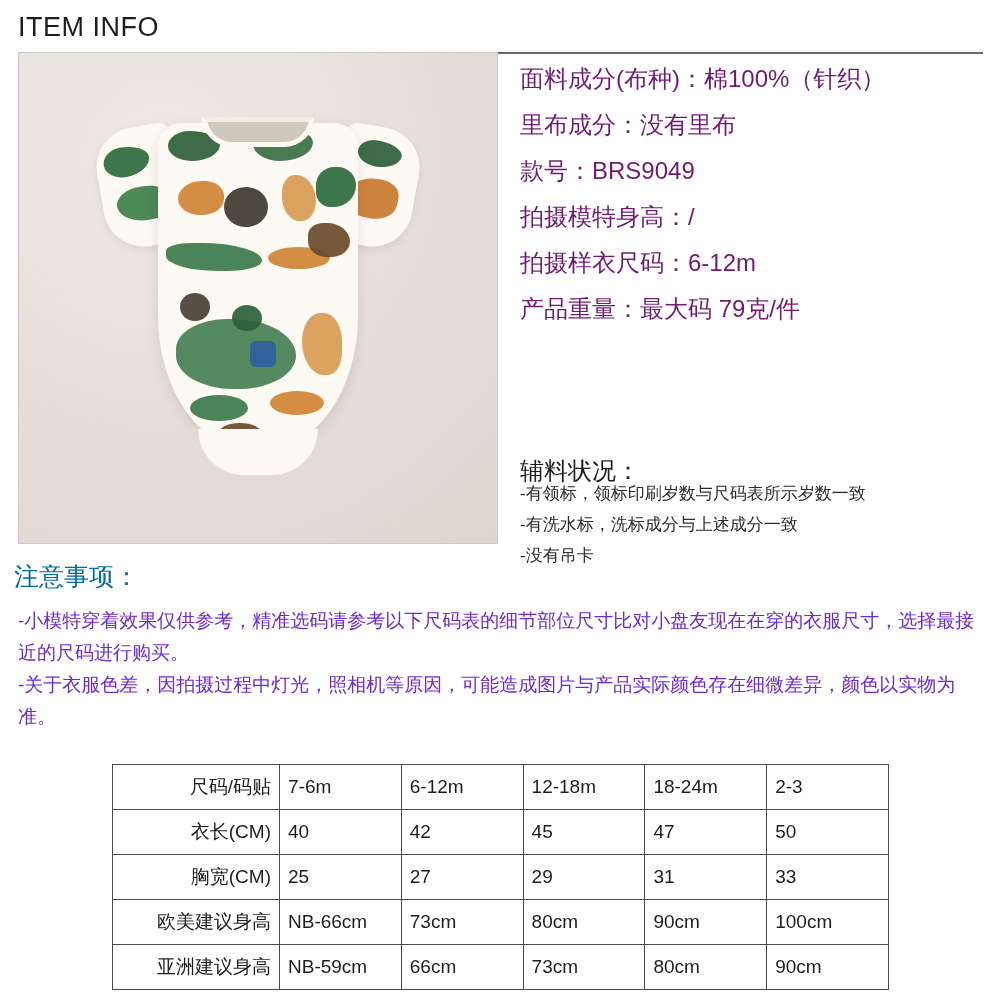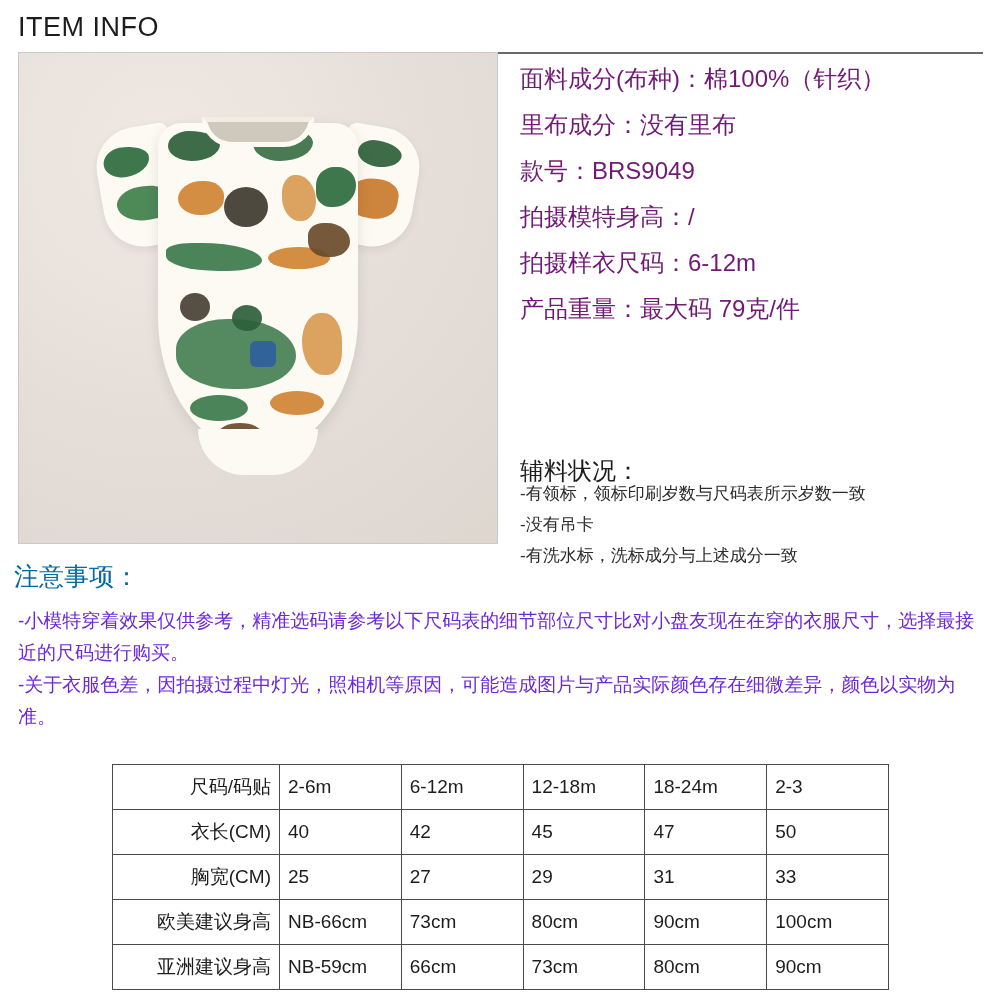--- a/index.html
+++ b/index.html
@@ -281,36 +281,36 @@
     <div class="spec-line">里布成分：没有里布</div>
     <div class="spec-line">款号：BRS9049</div>
     <div class="spec-line">拍摄模特身高：/</div>
     <div class="spec-line">拍摄样衣尺码：6-12m</div>
     <div class="spec-line">产品重量：最大码 79克/件</div>
   </div>
 
   <div class="aux-title">辅料状况：</div>
   <div class="aux-list">
     <div class="aux-item">-有领标，领标印刷岁数与尺码表所示岁数一致</div>
+    <div class="aux-item">-有洗水标，洗标成分与上述成分一致</div>
     <div class="aux-item">-没有吊卡</div>
-    <div class="aux-item">-有洗水标，洗标成分与上述成分一致</div>
   </div>
 
   <div class="notes-title">注意事项：</div>
   <div class="notes-body">
     <div class="note-p">-小模特穿着效果仅供参考，精准选码请参考以下尺码表的细节部位尺寸比对小盘友现在在穿的衣服尺寸，选择最接近的尺码进行购买。</div>
     <div class="note-p">-关于衣服色差，因拍摄过程中灯光，照相机等原因，可能造成图片与产品实际颜色存在细微差异，颜色以实物为准。</div>
   </div>
 
   <div class="size-table-wrap">
     <table class="size-table">
       <tbody>
         <tr>
           <td class="rowhead">尺码/码贴</td>
-          <td class="cell">2-6m</td>
+          <td class="cell">7-6m</td>
           <td class="cell">6-12m</td>
           <td class="cell">12-18m</td>
           <td class="cell">18-24m</td>
           <td class="cell">2-3</td>
         </tr>
         <tr>
           <td class="rowhead">衣长(CM)</td>
           <td class="cell">40</td>
           <td class="cell">42</td>
           <td class="cell">45</td>

